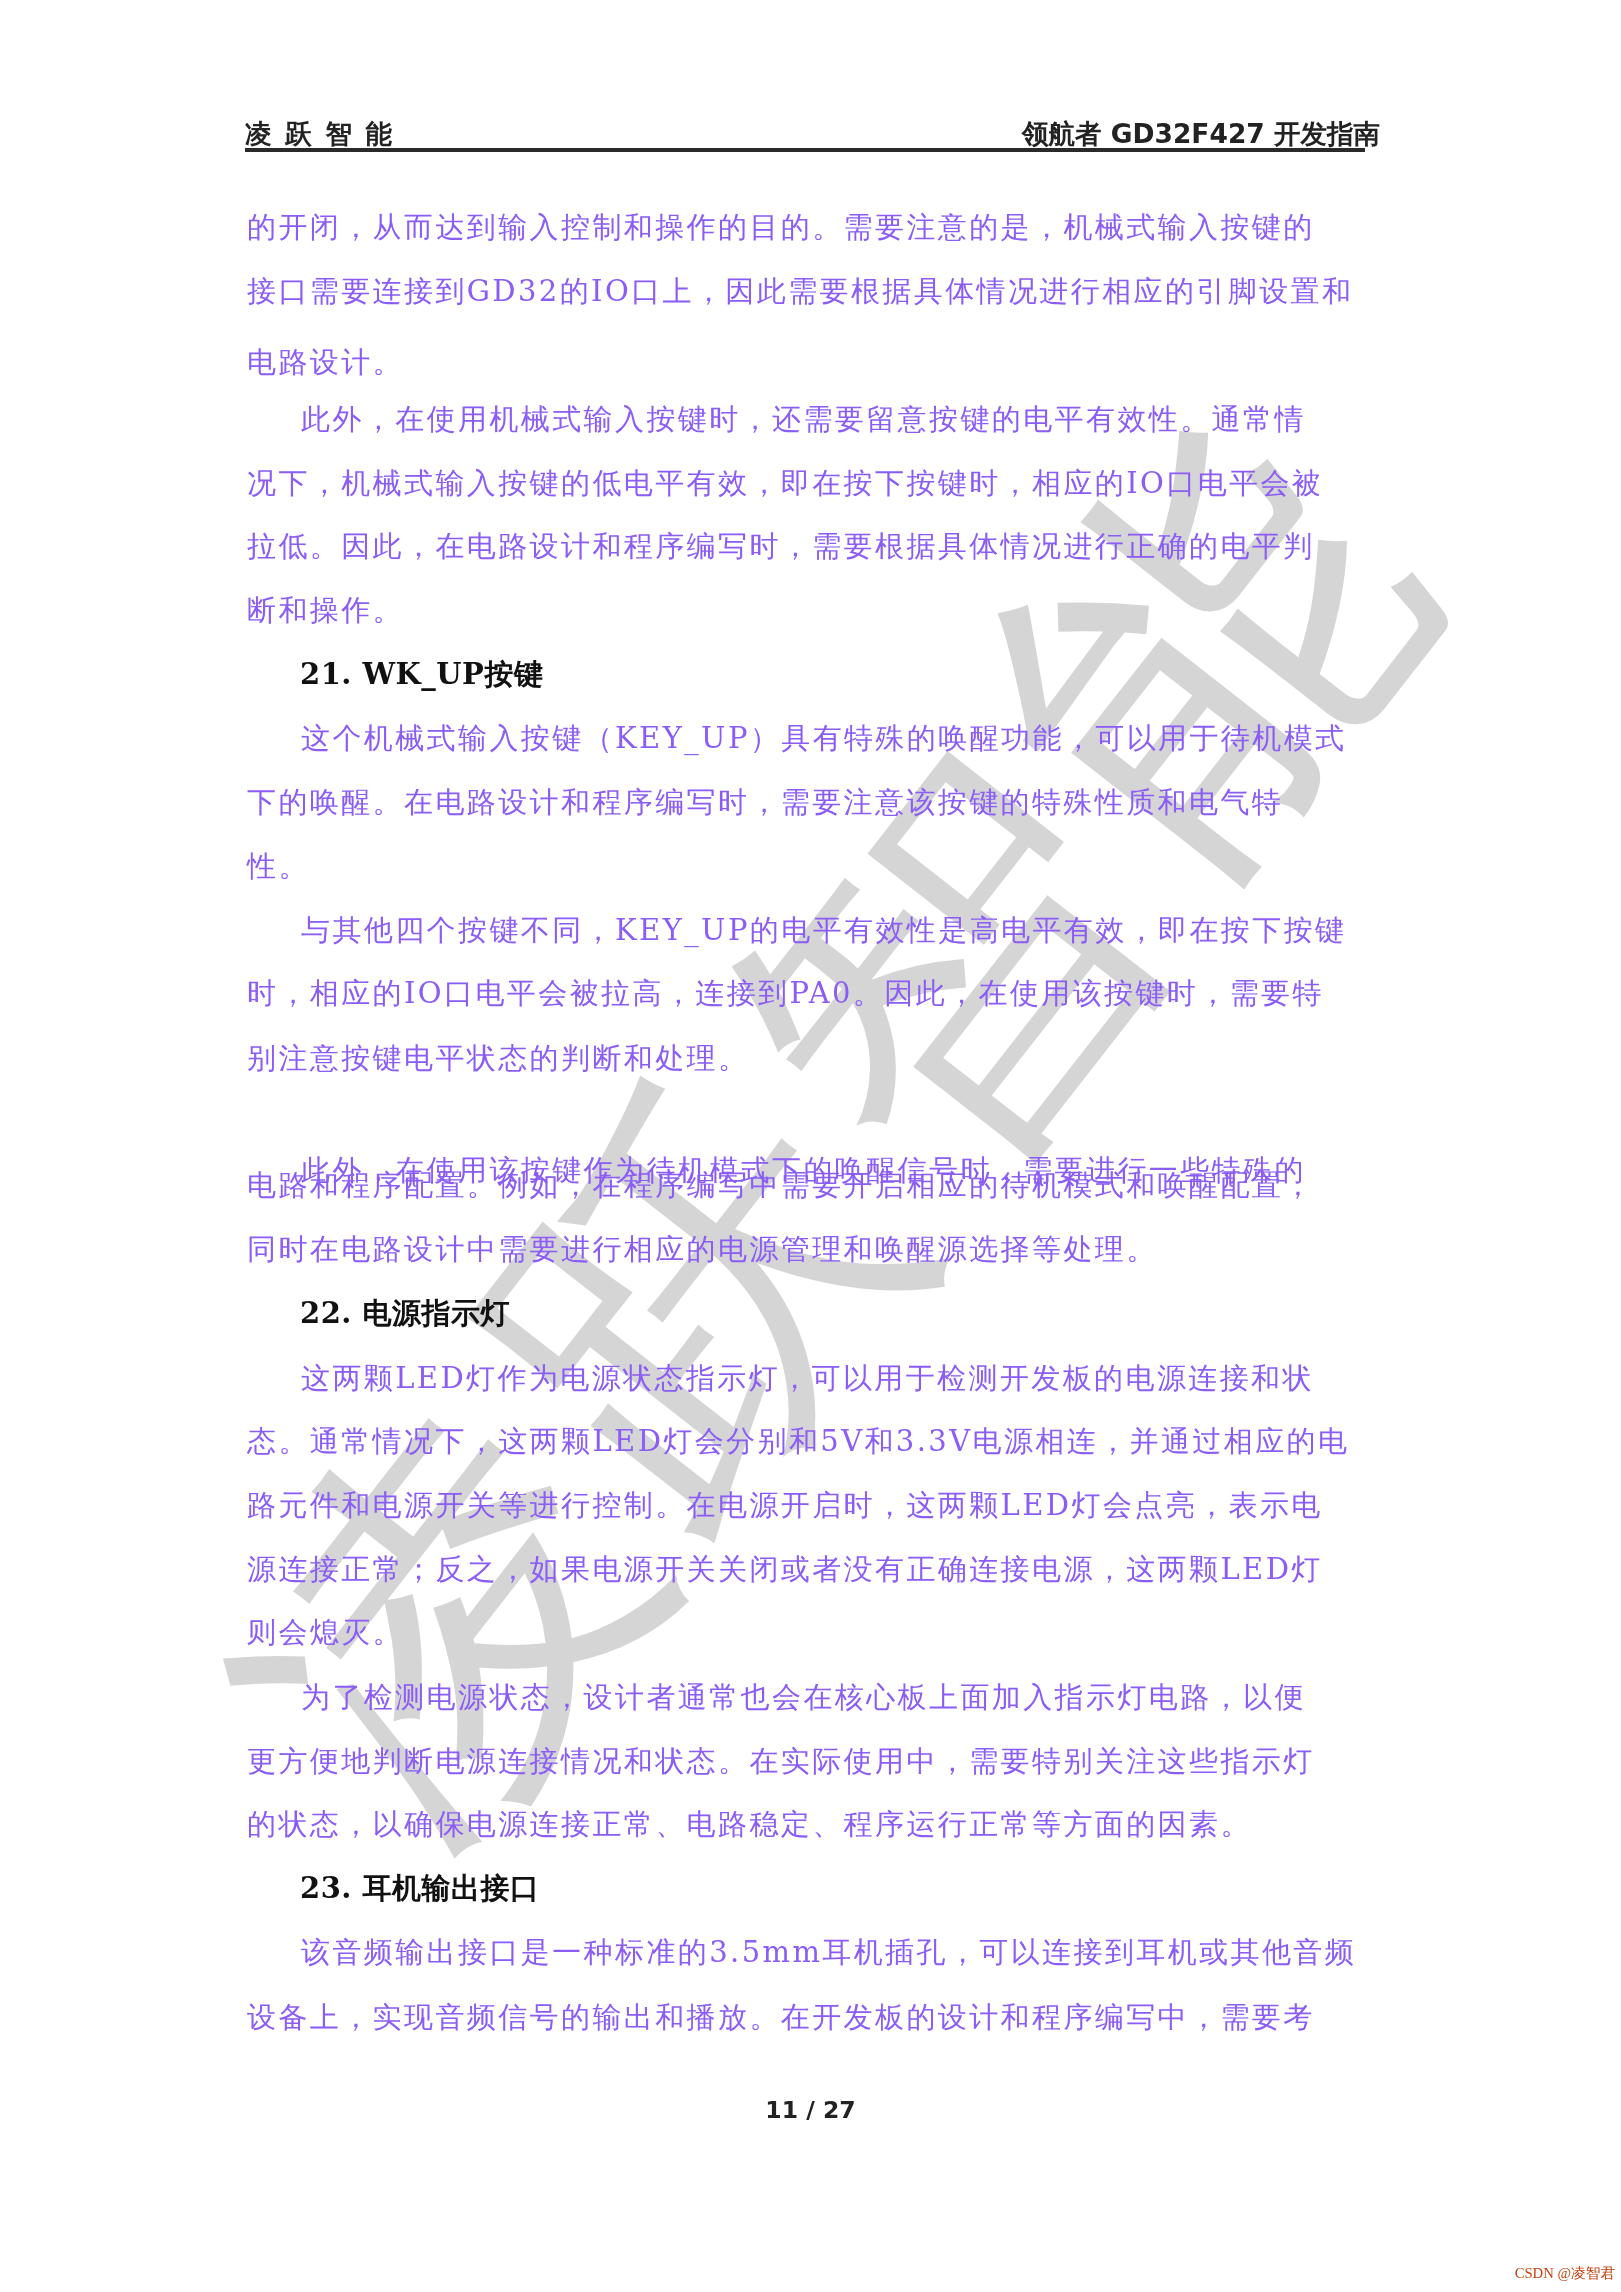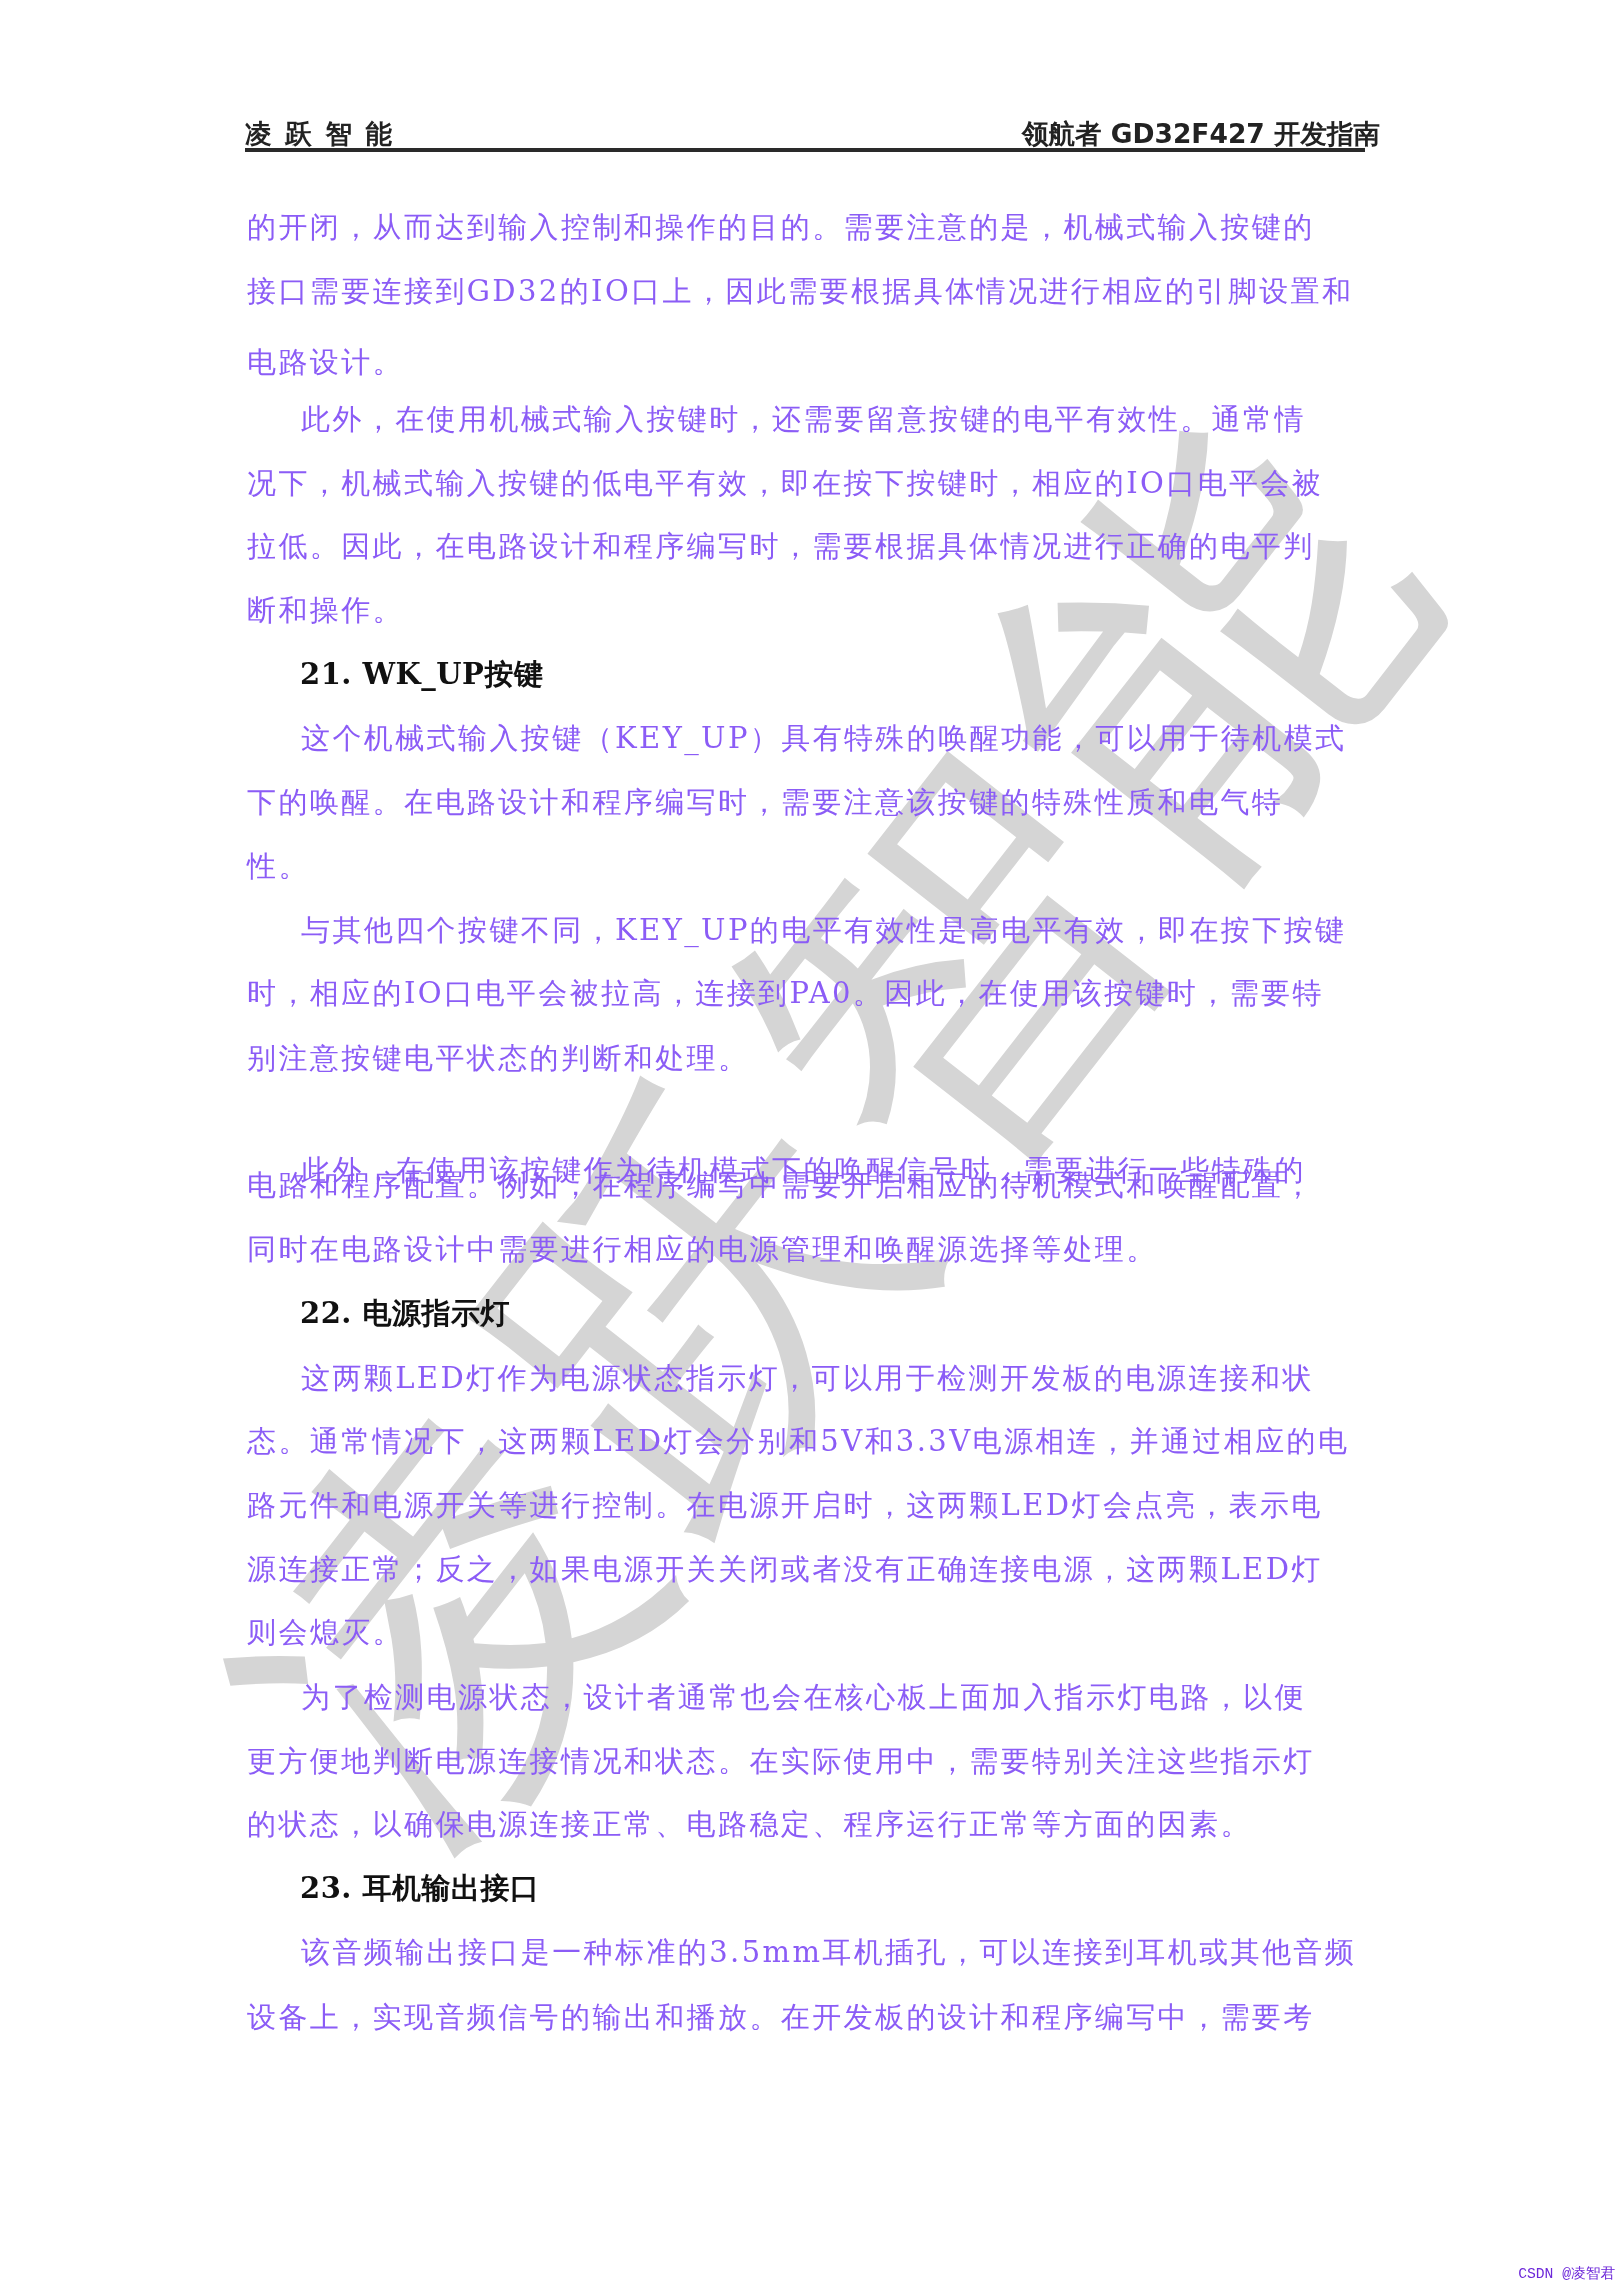--- a/index.html
+++ b/index.html
@@ -29,22 +29,22 @@
   }
   .line.indent { left: 301px; }
   .line.heading { left: 300px; font-weight: bold; color: #111; letter-spacing: 0.5px; }
   .pagenum {
     position: absolute; left: 0; width: 1621px; top: 2096px; text-align: center;
     font-family: "DejaVu Sans", "Liberation Sans", sans-serif; font-weight: bold;
     font-size: 23.5px; color: #222; z-index: 2;
   }
   .csdn {
     position: absolute; right: 5.9px; top: 2264px;
-    font-family: Liberation Mono, monospace;
-    font-size: 14.7px; color: #6d28d9; z-index: 2;
+    font-family: Liberation Serif, serif;
+    font-size: 14.7px; color: #c2410c; z-index: 2;
   }
 </style>
 </head>
 <body>
 
 <div class="page">
   <div class="watermark">凌跃智能</div>
 
   <div class="hdr-left">凌跃智能</div>
   <div class="hdr-right">领航者 GD32F427 开发指南</div>
@@ -75,15 +75,16 @@
       <div class="line" style="top: 1548px;">源连接正常；反之，如果电源开关关闭或者没有正确连接电源，这两颗LED灯</div>
       <div class="line" style="top: 1611px;">则会熄灭。</div>
       <div class="line indent" style="top: 1676px;">为了检测电源状态，设计者通常也会在核心板上面加入指示灯电路，以便</div>
       <div class="line" style="top: 1740px;">更方便地判断电源连接情况和状态。在实际使用中，需要特别关注这些指示灯</div>
       <div class="line" style="top: 1803px;">的状态，以确保电源连接正常、电路稳定、程序运行正常等方面的因素。</div>
       <div class="line heading" style="top: 1867px;">23.  耳机输出接口</div>
       <div class="line indent" style="top: 1931px;">该音频输出接口是一种标准的3.5mm耳机插孔，可以连接到耳机或其他音频</div>
       <div class="line" style="top: 1996px;">设备上，实现音频信号的输出和播放。在开发板的设计和程序编写中，需要考</div>
     </div>
 
+  <div class="pagenum">11 / 27</div>
   <div class="csdn">CSDN @凌智君</div>
 </div>
 
 
 </body></html>

